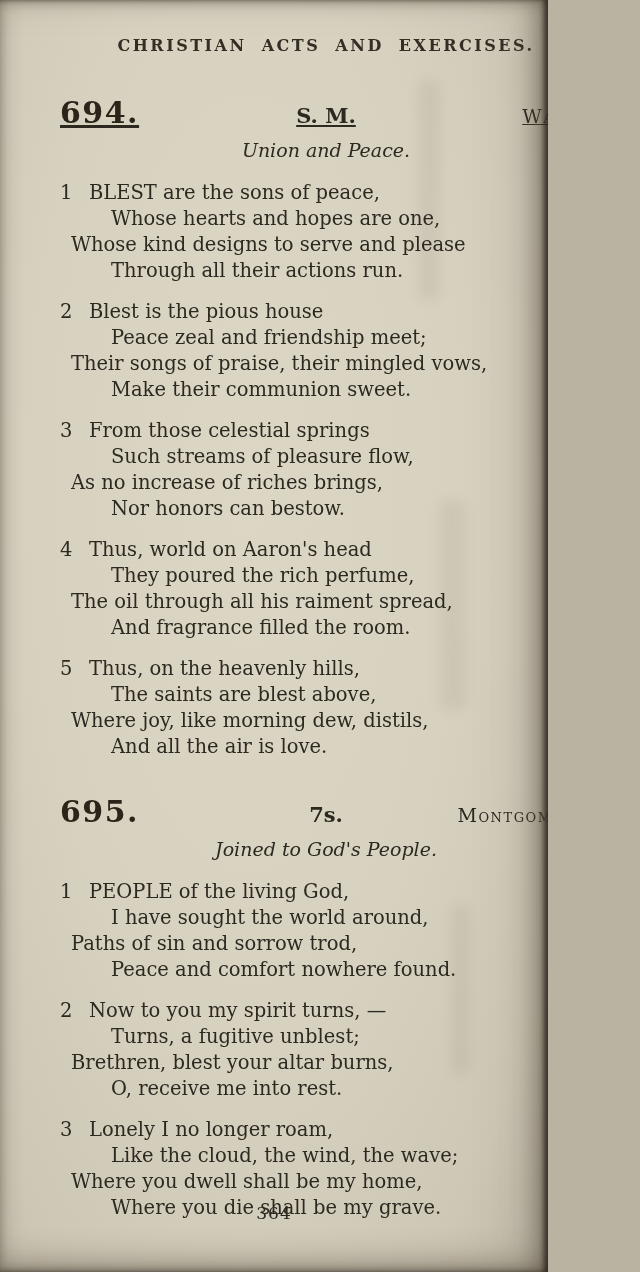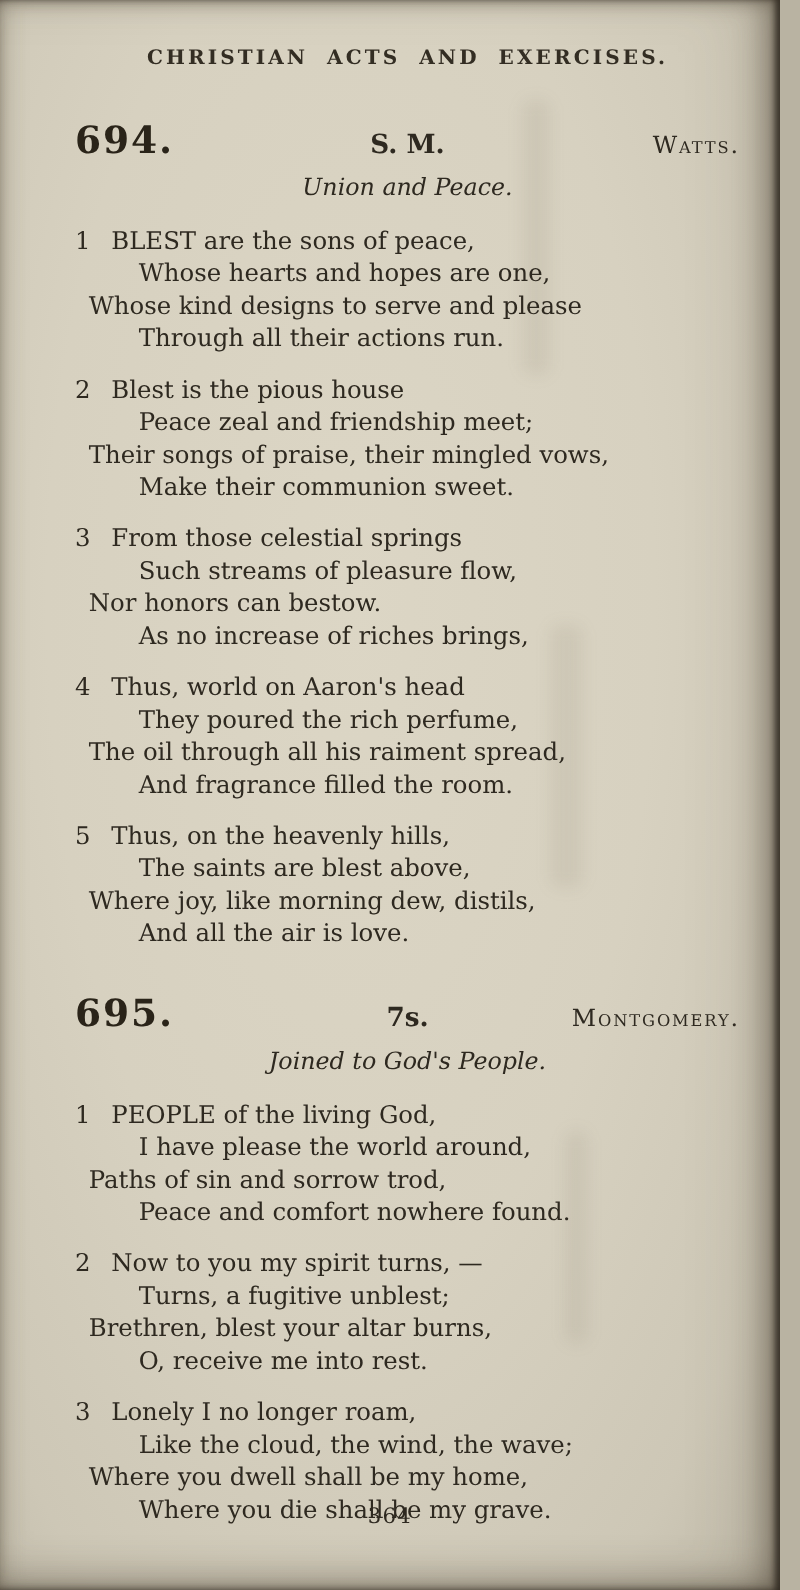--- a/index.html
+++ b/index.html
@@ -3,21 +3,21 @@
 <meta charset="utf-8">
 <style>
   html, body { margin: 0; padding: 0; }
   body {
     width: 640px; height: 1272px;
     font-family: "DejaVu Serif", "Liberation Serif", serif;
     background: #b9b3a2;
   }
   .page {
     position: relative;
-    width: 624px; height: 1272px;
+    width: 548px; height: 1272px;
     overflow: hidden;
     background: radial-gradient(ellipse at 45% 38%, #dcd6c5 0%, #d7d1c0 50%, #cdc7b6 82%, #bfb9a8 100%);
     color: #2e2920;
   }
   .content {
     position: absolute;
     left: 60px; top: 36px; width: 532px;
   }
   .running-head {
     text-align: center;
@@ -26,21 +26,21 @@
     letter-spacing: 2.5px;
     word-spacing: 7px;
     color: #332d23;
   }
   .hymn-head {
     display: grid;
     grid-template-columns: 1fr auto 1fr;
     align-items: baseline;
     margin-top: 42px;
   }
-  .hymn:first-of-type .hymn-head { margin-top: 40px; }
+  .hymn:first-of-type .hymn-head { margin-top: 40px; text-decoration: underline; }
   .hymn + .hymn .hymn-head { margin-top: 34px; }
   .hymn-number {
     font-size: 30px;
     font-weight: bold;
     letter-spacing: 1.5px;
     color: #2a2419;
   }
   .hymn-meter {
     font-size: 21px;
     font-weight: bold;
@@ -144,22 +144,22 @@
           <div class="line">Their songs of praise, their mingled vows,</div>
           <div class="line">Make their communion sweet.</div>
         </div>
       </div>
 
       <div class="verse">
         <span class="vnum">3</span>
         <div class="lines">
           <div class="line">From those celestial springs</div>
           <div class="line">Such streams of pleasure flow,</div>
+          <div class="line">As no increase of riches brings,</div>
           <div class="line">Nor honors can bestow.</div>
-          <div class="line">As no increase of riches brings,</div>
         </div>
       </div>
 
       <div class="verse">
         <span class="vnum">4</span>
         <div class="lines">
           <div class="line">Thus, world on Aaron's head</div>
           <div class="line">They poured the rich perfume,</div>
           <div class="line">The oil through all his raiment spread,</div>
           <div class="line">And fragrance filled the room.</div>
@@ -182,21 +182,21 @@
         <span class="hymn-number">695.</span>
         <span class="hymn-meter">7s.</span>
         <span class="hymn-author">Montgomery.</span>
       </div>
       <div class="hymn-title">Joined to God's People.</div>
 
       <div class="verse">
         <span class="vnum">1</span>
         <div class="lines">
           <div class="line">PEOPLE of the living God,</div>
-          <div class="line">I have please the world around,</div>
+          <div class="line">I have sought the world around,</div>
           <div class="line">Paths of sin and sorrow trod,</div>
           <div class="line">Peace and comfort nowhere found.</div>
         </div>
       </div>
 
       <div class="verse">
         <span class="vnum">2</span>
         <div class="lines">
           <div class="line">Now to you my spirit turns, —</div>
           <div class="line">Turns, a fugitive unblest;</div>

